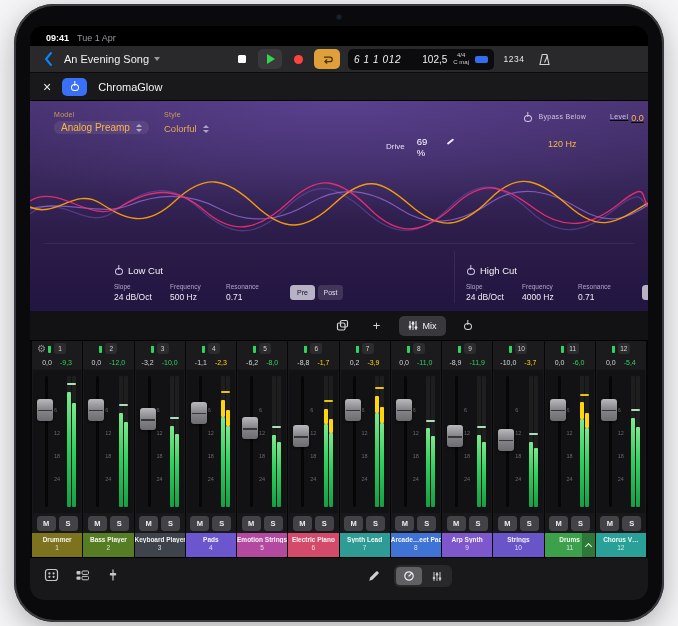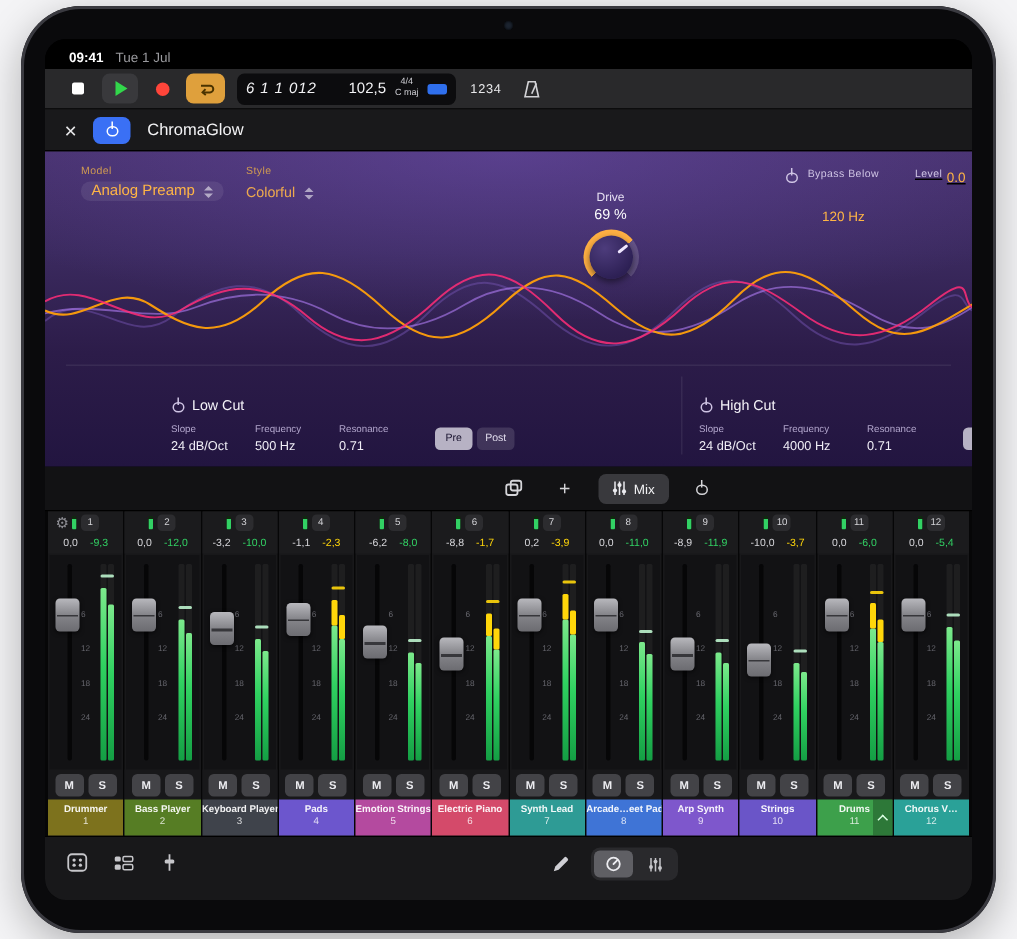--- a/index.html
+++ b/index.html
@@ -60,21 +60,21 @@
   .pb-value { font-size:10px; color:#ffb545; }
   .model-group { position:absolute; left:24px; top:10px; }
   .model-pill { margin-top:3px; display:flex; align-items:center; gap:6px; background:rgba(255,255,255,.08); padding:1px 7px; border-radius:6px; border:none; }
   .stepper { display:flex; flex-direction:column; gap:2px; }
   .tri-up { width:0;height:0;border-left:3px solid transparent;border-right:3px solid transparent;border-bottom:3.5px solid rgba(255,255,255,.55); }
   .tri-dn { width:0;height:0;border-left:3px solid transparent;border-right:3px solid transparent;border-top:3.5px solid rgba(255,255,255,.55); }
   .style-group { position:absolute; left:134px; top:10px; }
   .style-value-row { margin-top:5px; display:flex; align-items:center; gap:6px; background:none; border:none; padding:0; }
   .style-value-row .pb-value { font-size:9.5px; color:#eda94e; }
 
-  .drive-group { position:absolute; left:356px; top:26px; width:42px; display:flex; flex-direction:column; align-items:center; gap:2px; }
+  .drive-group { position:absolute; left:356px; top:26px; width:42px; display:flex; flex-direction:row; align-items:center; gap:12px; }
   .drive-label { color:#e6e0f2; font-size:8px; }
   .drive-value { color:#fff; font-size:9.5px; }
   .knob { position:relative; width:37px; height:37px; border-radius:50%; margin-top:2px; }
   .knob::after { content:''; position:absolute; inset:4px; border-radius:50%;
     background: radial-gradient(circle at 35% 30%, #4d3c7c, #2e2156 70%, #251a47 100%);
     box-shadow: 0 2px 5px rgba(0,0,0,.5); }
   .knob-pointer { position:absolute; inset:4px; border-radius:50%; z-index:2; }
   .knob-pointer::before { content:''; position:absolute; top:1px; left:50%; margin-left:-1px; width:2px; height:8px; background:#efe7ff; border-radius:1px; }
 
   .bypass-group { position:absolute; right:62px; top:12px; display:flex; gap:6px; }
@@ -158,24 +158,35 @@
 </head>
 <body>
 
 <div class="stage">
   <div class="device">
     <div class="camera"></div>
     <div class="screen">
 
       <div class="statusbar">
         <span class="st-time">09:41</span>
-        <span class="st-date">Tue 1 Jul</span>
+        <span class="st-date">Tue 1 Apr</span>
       </div>
 
       <div class="toolbar">
+        <div class="tb-left">
+          <button class="tbtn" style="width:16px">
+            <svg width="10" height="16" viewBox="0 0 10 16">
+                <path d="M8 2 L3 8 L8 14" stroke="#0a84ff" stroke-width="2" fill="none" stroke-linecap="round"></path>
+              </svg>
+          </button>
+          <button class="tbtn song-btn" style="width:auto">
+            <span class="song-title">An Evening Song</span>
+            <span class="chev-down"></span>
+          </button>
+        </div>
         <button class="tbtn">
             <span class="stop-glyph"></span>
           </button>
         <button class="tbtn play-btn" style="margin-left:4px">
             <span class="play-glyph"></span>
           </button>
         <button class="tbtn" style="margin-left:4px">
             <span class="rec-glyph"></span>
           </button>
         <button class="tbtn cycle-btn" style="margin-left:4px">

